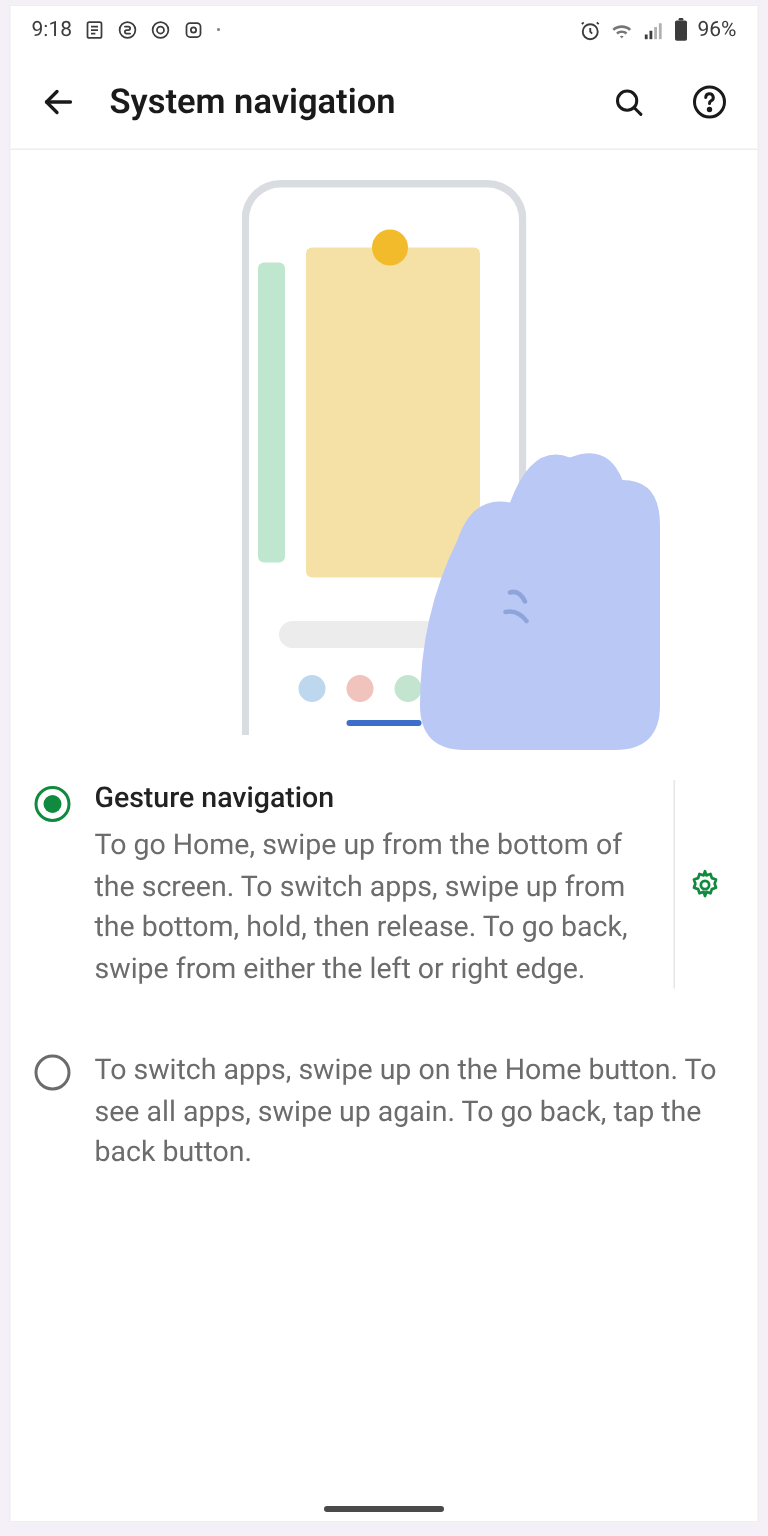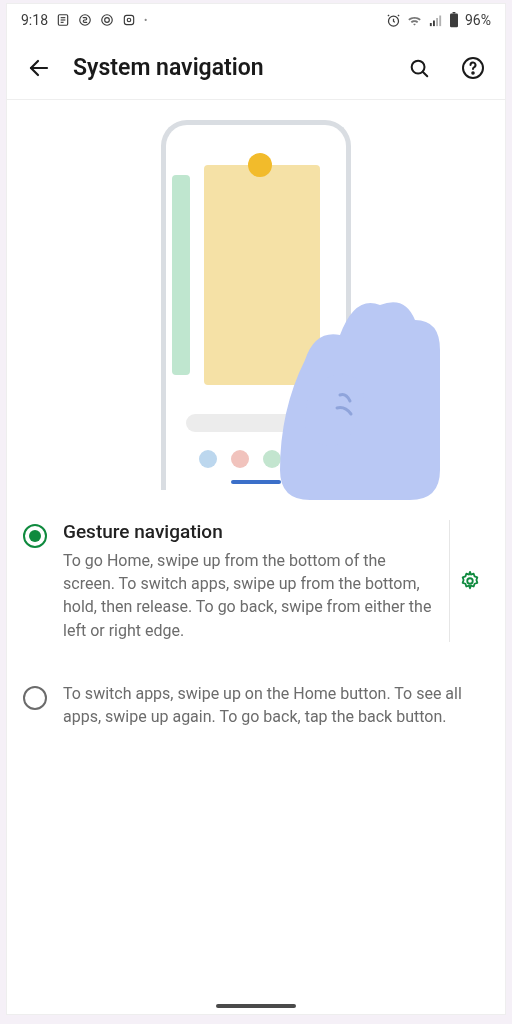--- a/index.html
+++ b/index.html
@@ -125,21 +125,21 @@
   .radio.selected::after {
     content:"";
     position:absolute; top:4px; left:4px; width:12px; height:12px;
     background:#0f8a3e; border-radius:50%;
   }
   .option-body { flex:1; }
   .option-title {
     font-size:19px; color:#222; font-weight:500; margin-bottom:6px;
   }
   .option-desc {
-    font-size:16px; line-height:1.45; color:#6c6c6c;
+    font-size:19px; line-height:1.45; color:#6c6c6c;
   }
   .option-gear {
     width:40px; display:flex; align-items:center; justify-content:center;
     border-left:1px solid #e6e6e6;
     align-self:stretch;
     cursor:pointer;
   }
   .home-indicator {
     position:absolute; bottom:6px; left:50%; transform:translateX(-50%);
     width:80px; height:4px; background:#4a4a4a; border-radius:2px;

